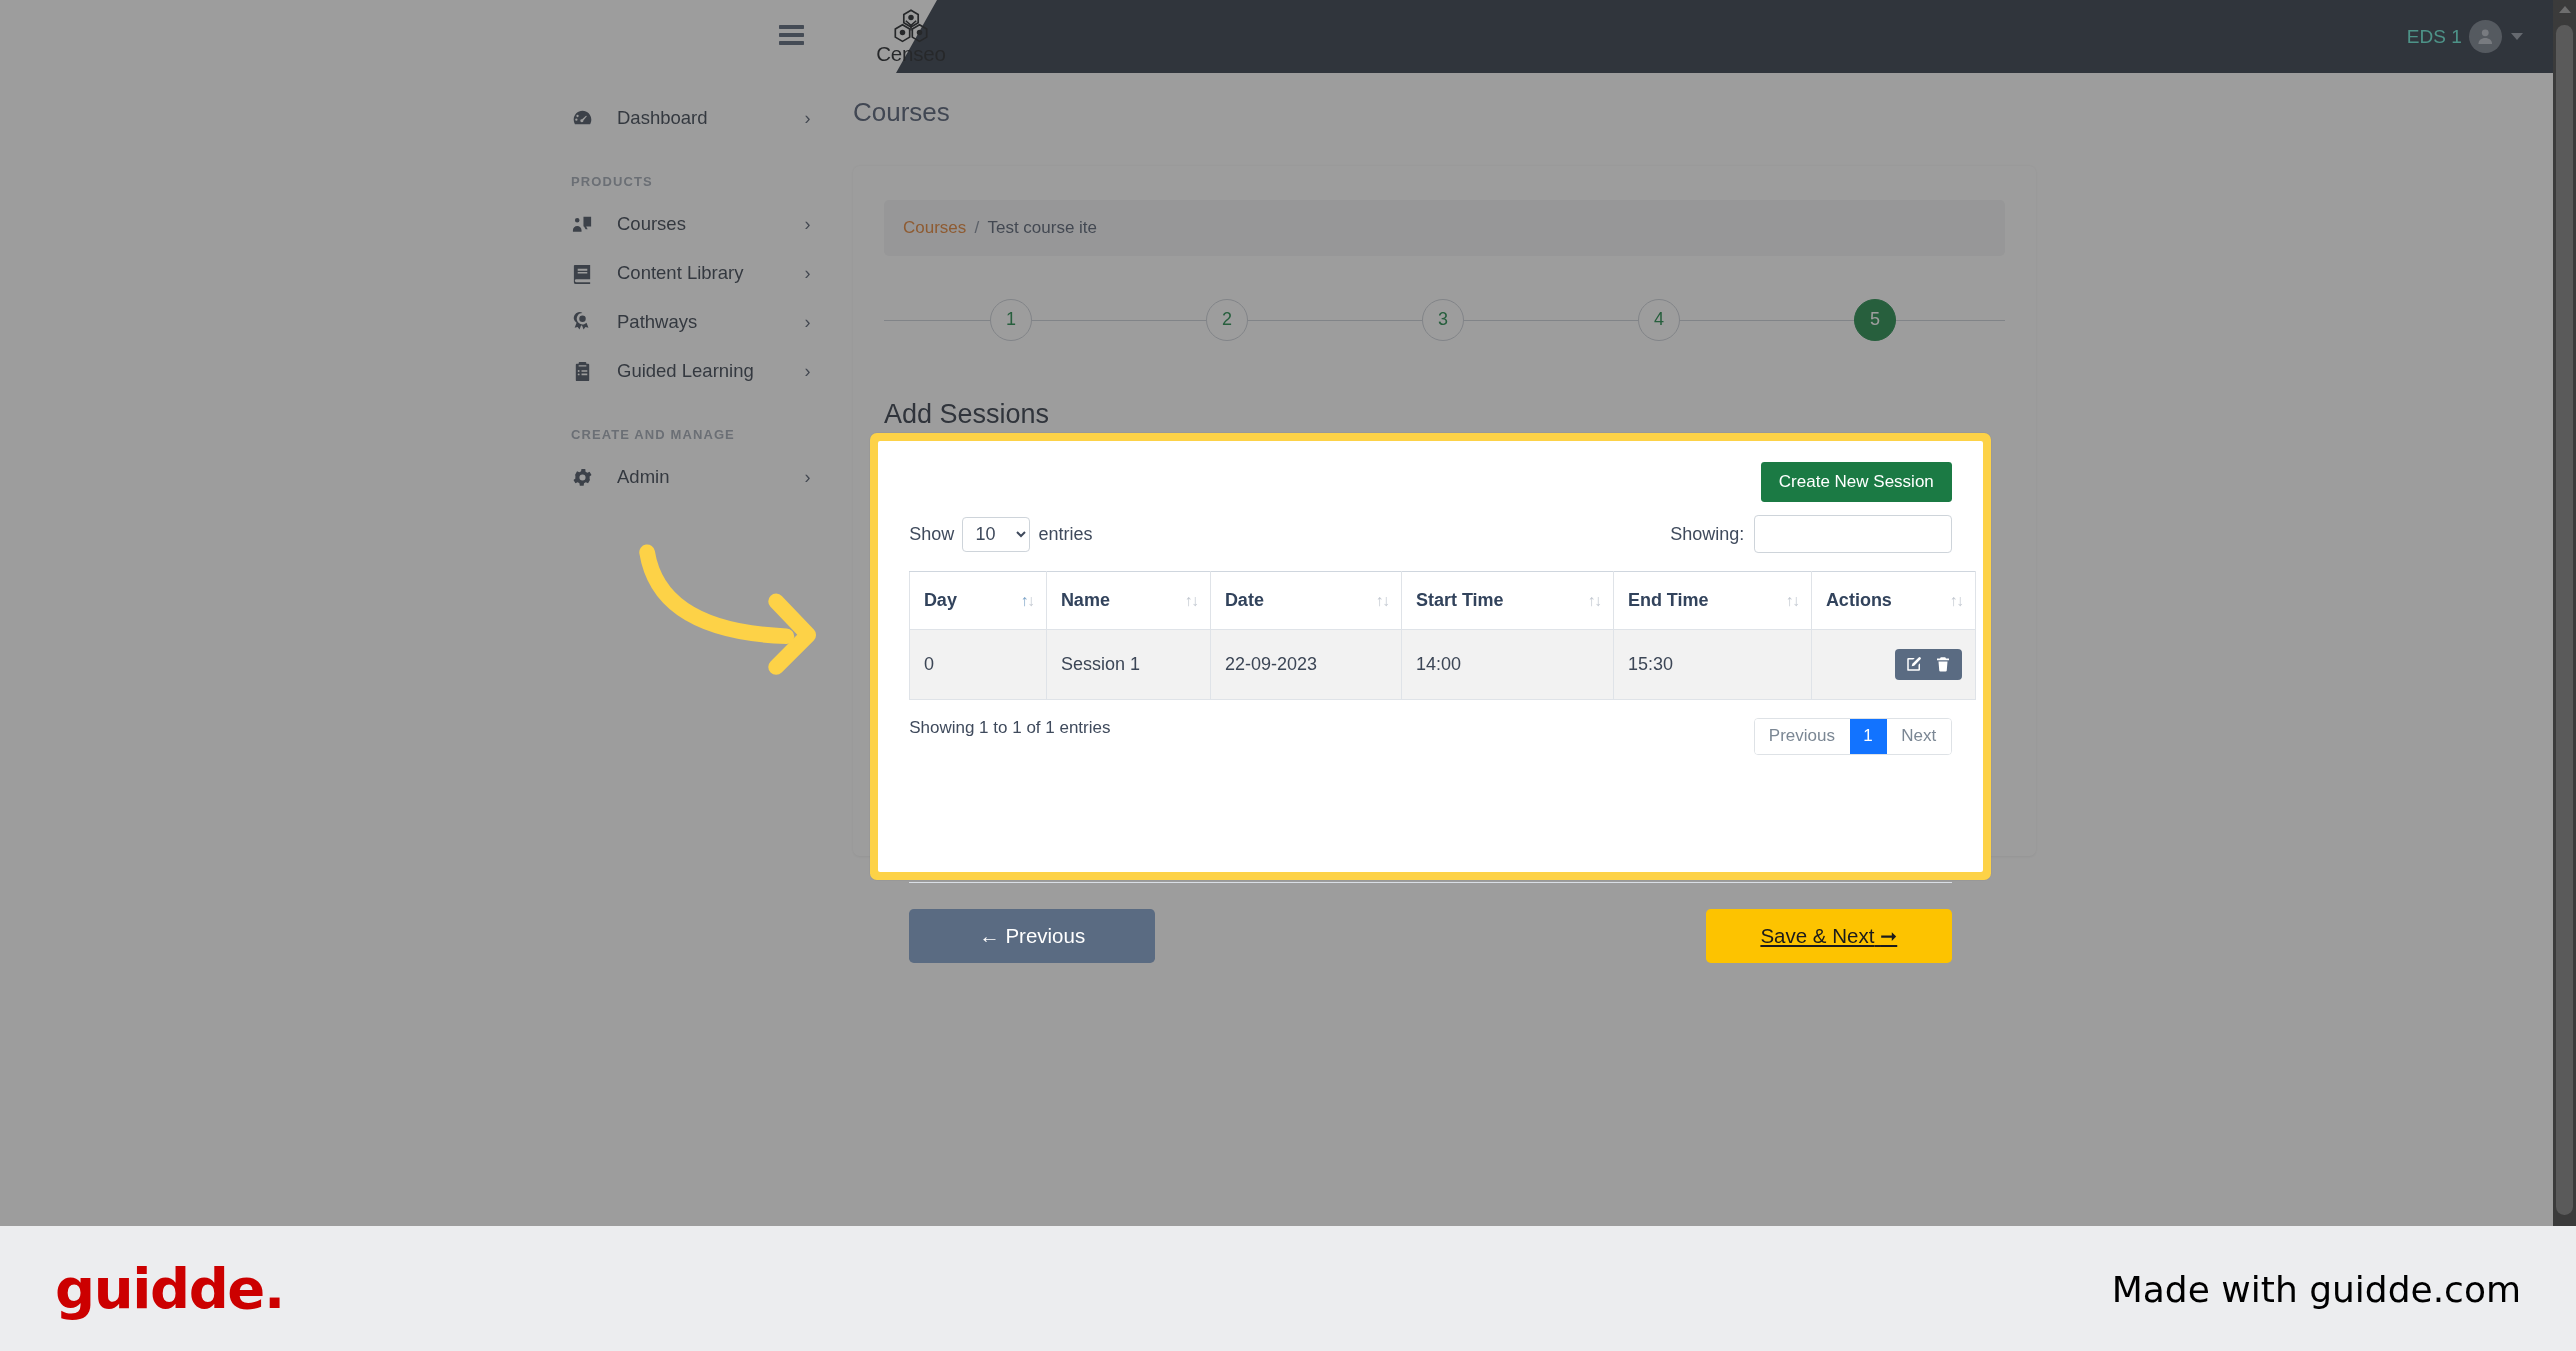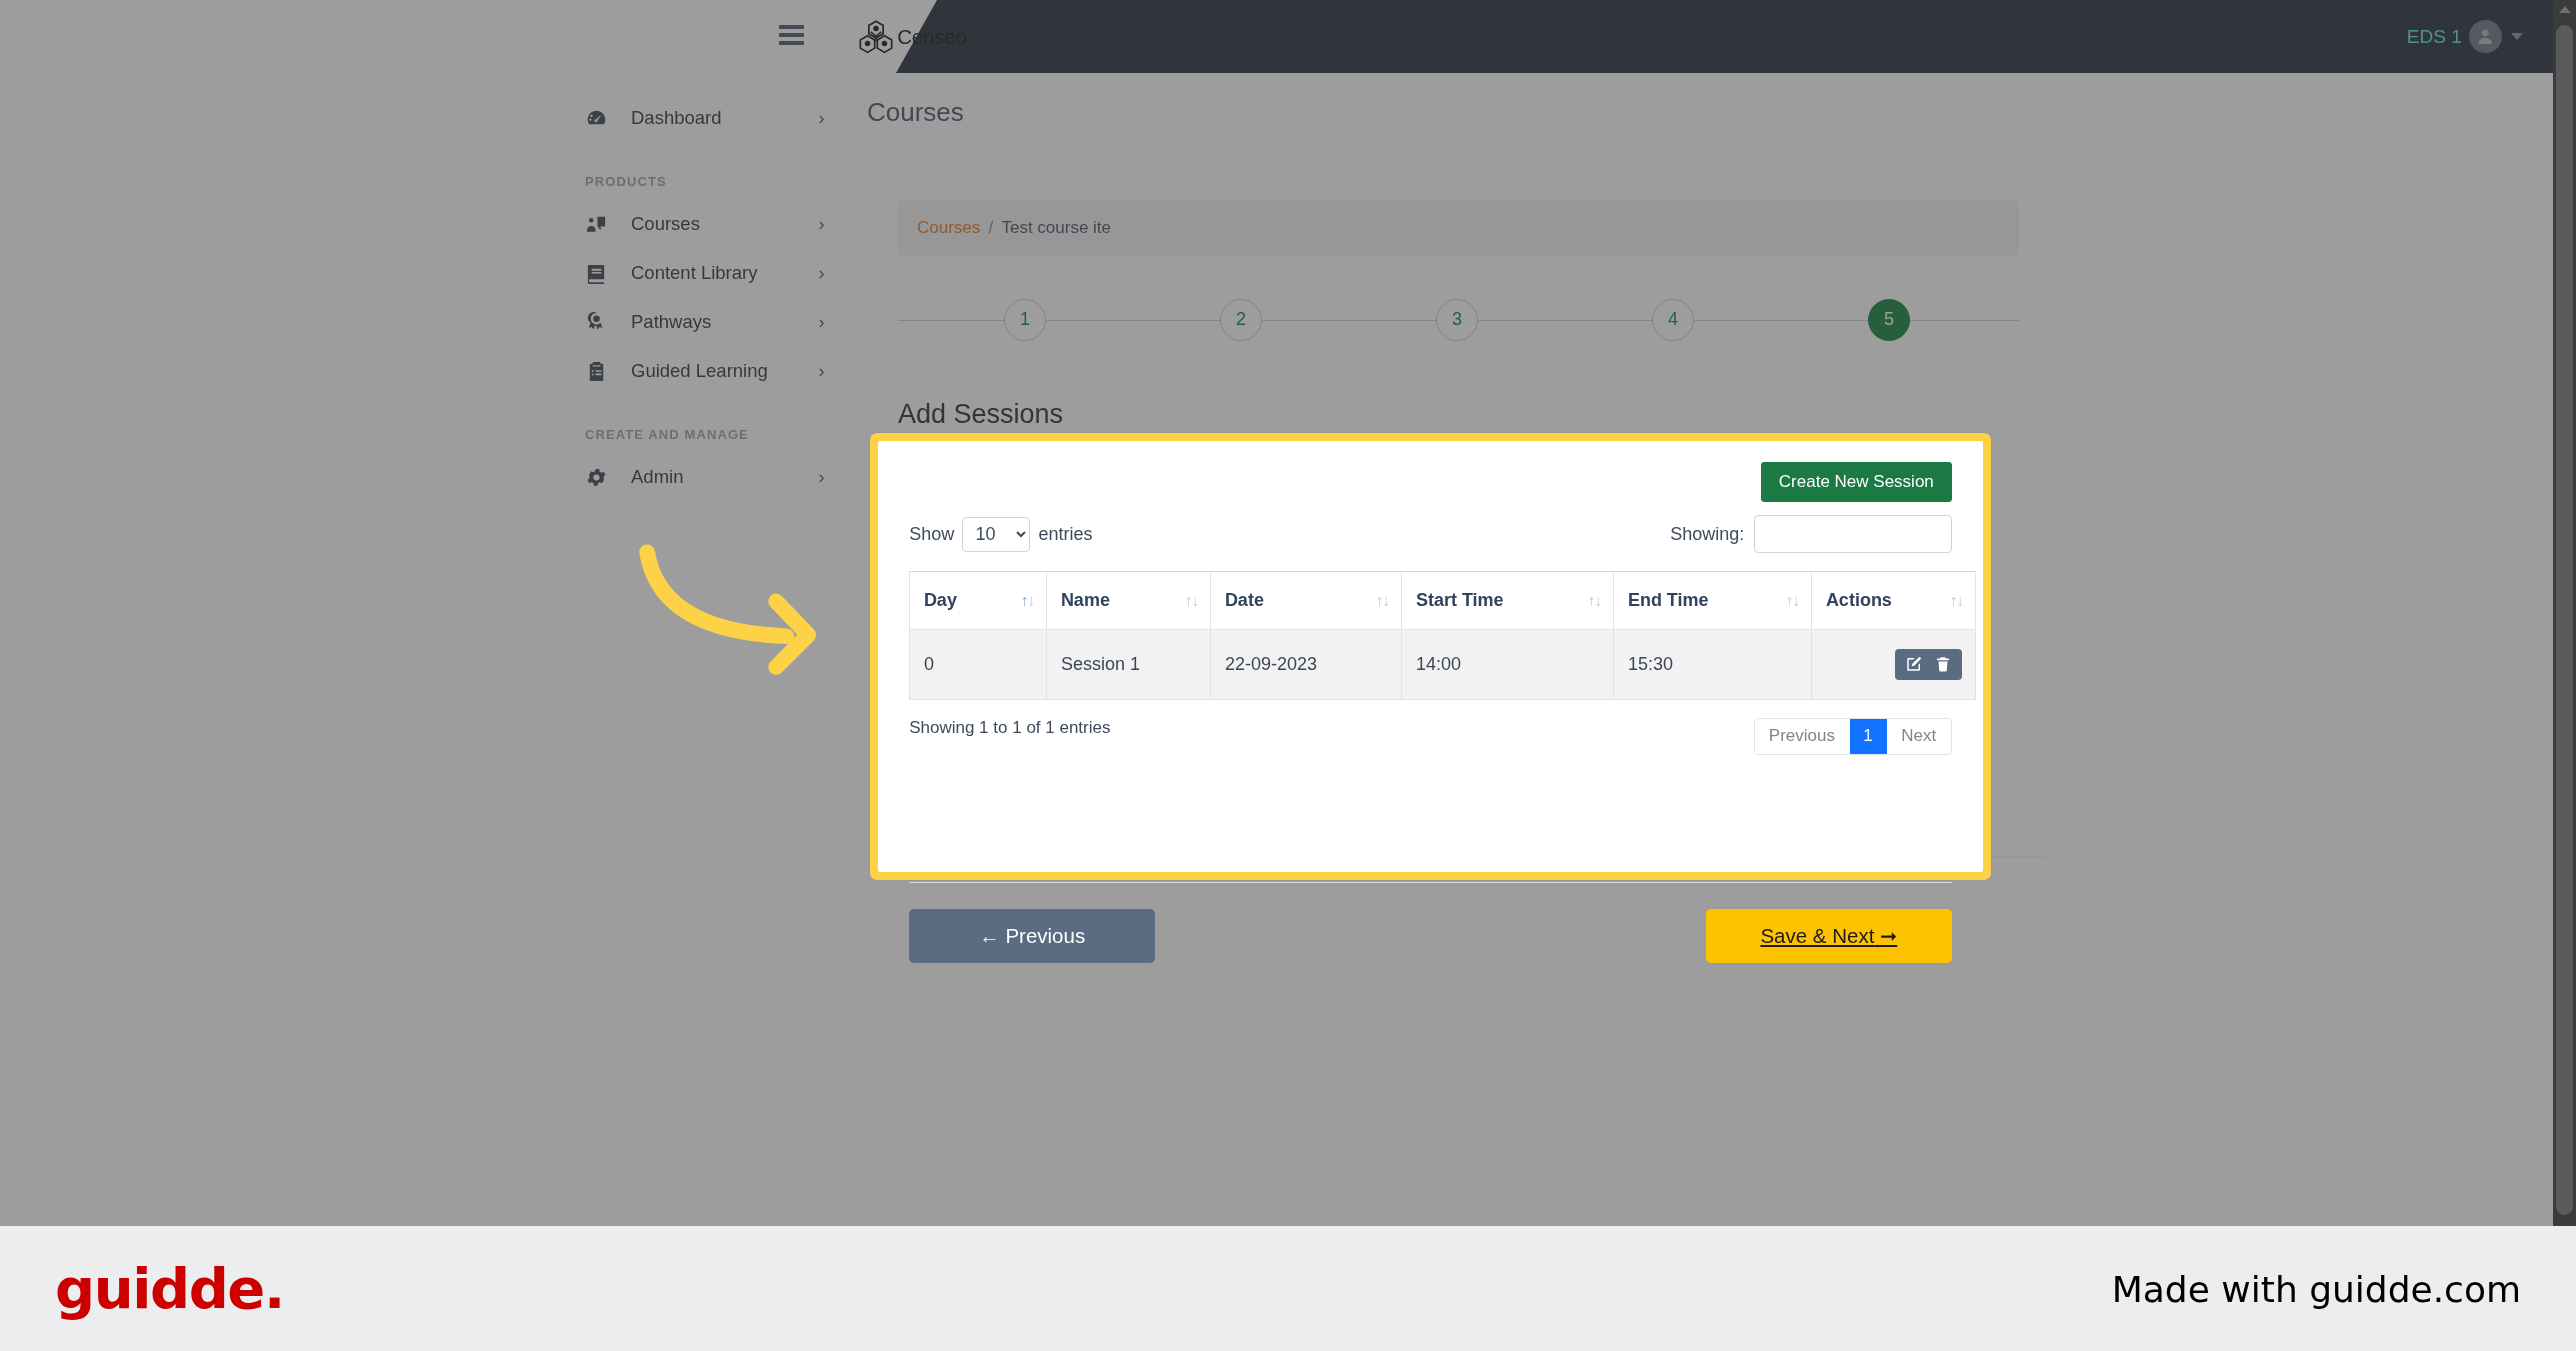--- a/index.html
+++ b/index.html
@@ -50,21 +50,21 @@
     width: 24.6px; height: 20.5px;
     display: flex; flex-direction: column; justify-content: space-between;
     z-index: 5; cursor: pointer;
   }
   .hamburger span { display:block; height:4.1px; background:#4c5a6e; border-radius:0.7px; }
 
   .brand {
     position: absolute; left: 851px; top: 5.5px;
     width: 120px; height: 63px;
     z-index: 5;
-    display:flex; align-items:center; justify-content:center;
+    display:flex; flex-direction:column; align-items:center; justify-content:center;
     cursor:pointer;
   }
   .brand-logo { width: 42px; height: 34px; display:block; }
   .brand-name {
     font-size: 20.5px; color:#111418; letter-spacing:-0.2px; line-height:1;
     margin-top: 1.4px; font-family:"Liberation Sans", sans-serif;
   }
 
   .navbar-right {
     position: absolute; right: 53px; top: 0;
@@ -78,21 +78,21 @@
   }
   .avatar svg { width: 20.5px; height: 20.5px; }
   .caret-down {
     width: 0; height: 0; margin-left: 2.7px;
     border-left: 6.2px solid transparent; border-right: 6.2px solid transparent;
     border-top: 7.5px solid #8e96a3;
   }
 
   
   .page-body {
-    position: absolute; left: 14px; top: 73px;
+    position: absolute; left: 0; top: 73px;
     width: 2204px; height: 1153px;
     background: #ffffff;
   }
 
   
   .sidebar {
     position: absolute; left: 533px; top: 20.5px;
     width: 287px;
   }
   .nav-item {

